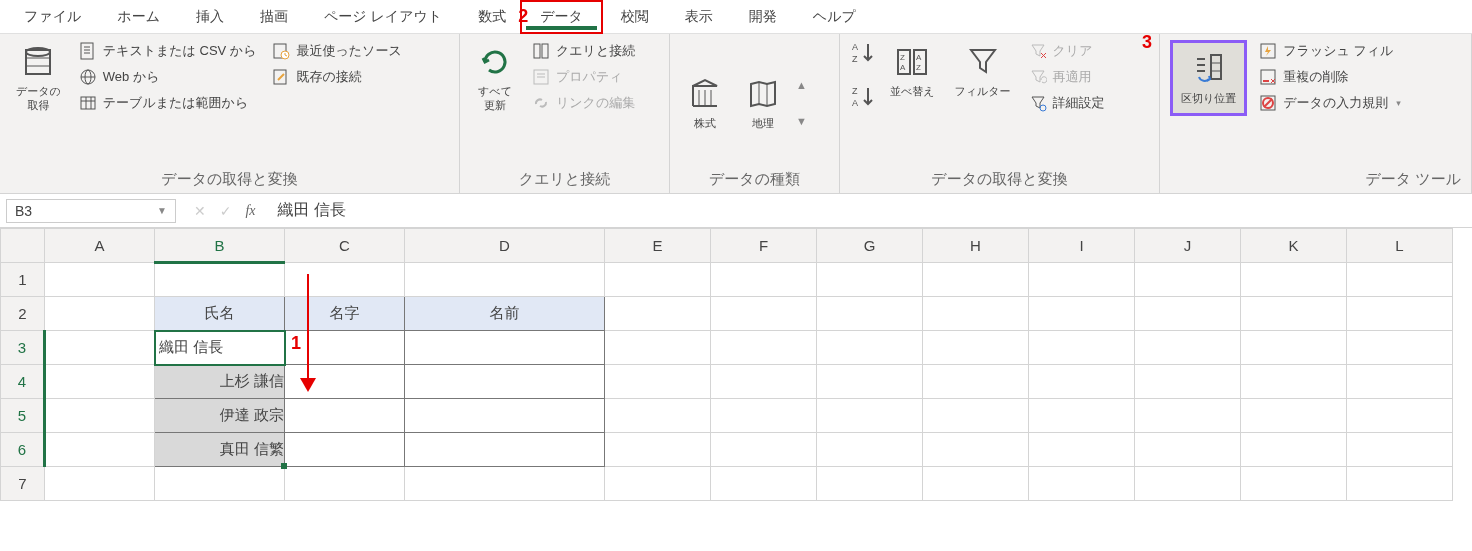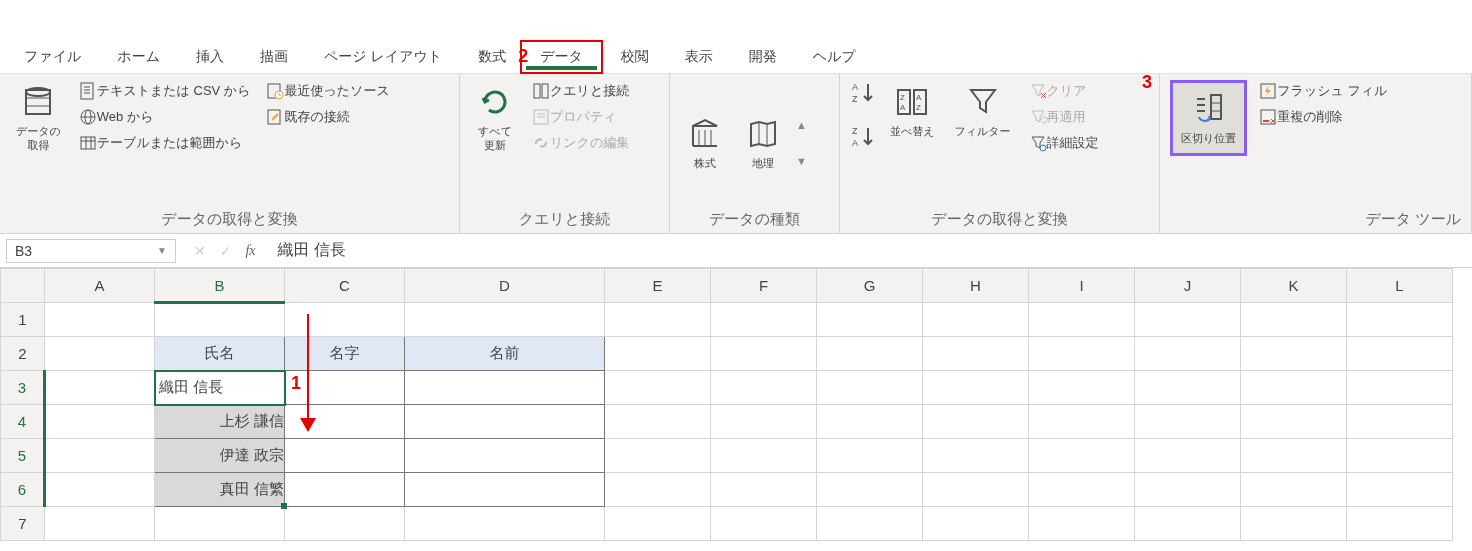--- a/index.html
+++ b/index.html
@@ -10,21 +10,21 @@
 .menubar .mitem.active::after { content: ""; position: absolute; left: 4px; right: 4px; bottom: 2px; height: 4px; background: #217346; }
 .anno { position: absolute; color: #e60000; font-weight: bold; font-size: 18px; z-index: 10; }
 .ribbon { display: flex; background: #f3f2f1; border-bottom: 1px solid #d4d4d4; height: 160px; position: relative; }
 .rgroup { border-right: 1px solid #d4d4d4; padding: 6px 10px 4px 10px; display: flex; flex-direction: column; }
 .rgroup-body { flex: 1; display: flex; align-items: flex-start; gap: 8px; }
 .rgroup-label { text-align: center; font-size: 15px; color: #666; padding-top: 4px; }
 .bigbtn { display: flex; flex-direction: column; align-items: center; justify-content: flex-end; padding: 4px 6px; cursor: pointer; min-width: 50px; }
 .bigbtn .ico { width: 36px; height: 36px; margin-bottom: 4px; }
 .bigbtn .lbl { font-size: 11px; text-align: center; line-height: 1.3; }
 .smallbtn-col { display: flex; flex-direction: column; gap: 4px; justify-content: center; }
-.smallbtn { display: flex; align-items: center; padding: 2px 4px; cursor: pointer; font-size: 13px; text-align: right; }
+.smallbtn { display: flex; align-items: center; gap: 6px; padding: 2px 4px; cursor: pointer; font-size: 13px; text-align: right; }
 .smallbtn .ico { width: 18px; height: 18px; flex-shrink: 0; }
 .smallbtn.disabled { color: #aaa; }
 .red-box { border: 3px solid #8b5cf6; }
 
 .fbar { display: flex; align-items: center; height: 34px; border-bottom: 1px solid #d4d4d4; background: #fff; }
 .namebox { width: 170px; border: 1px solid #ccc; margin: 3px 6px; padding: 3px 8px; display: flex; align-items: center; justify-content: space-between; }
 .namebox .dd { color: #888; font-size: 10px; }
 .fx-btns { display: flex; align-items: center; gap: 14px; padding: 0 12px; color: #aaa; }
 .fx-input { flex: 1; padding: 3px 10px; font-size: 16px; }
 
@@ -43,21 +43,21 @@
 
 .arrow1 { position: absolute; left: 298px; top: 46px; width: 20px; height: 120px; pointer-events: none; }
 .arrow1 .line { position: absolute; left: 9px; top: 0; width: 2px; height: 108px; background: #e60000; }
 .arrow1 .head { position: absolute; left: 2px; top: 104px; width: 0; height: 0; border-left: 8px solid transparent; border-right: 8px solid transparent; border-top: 14px solid #e60000; }
 
 svg { display: block; }
 </style>
 </head>
 <body>
 
-<div class="menubar" style="position:relative;margin-top:40px;">
+<div class="menubar" style="position:relative;">
   <div class="mitem">ファイル</div>
   <div class="mitem">ホーム</div>
   <div class="mitem">挿入</div>
   <div class="mitem">描画</div>
   <div class="mitem">ページ レイアウト</div>
   <div class="mitem">数式</div>
   <span class="anno" style="position:static;margin-left:-6px;margin-right:-8px;">2</span>
   <div class="mitem active">データ</div>
   <div class="mitem">校閲</div>
   <div class="mitem">表示</div>
@@ -320,20 +320,31 @@
         <div class="smallbtn">
           <span class="ico">
               <svg viewBox="0 0 18 18">
                 <rect x="2" y="2" width="14" height="14" fill="none" stroke="#555"></rect>
                 <line x1="4" y1="13" x2="10" y2="13" stroke="#d44" stroke-width="2"></line>
                 <line x1="12" y1="11" x2="16" y2="15" stroke="#d44"></line>
                 <line x1="16" y1="11" x2="12" y2="15" stroke="#d44"></line>
               </svg>
             </span>
           <span>重複の削除</span>
+        </div>
+        <div class="smallbtn">
+          <span class="ico">
+              <svg viewBox="0 0 18 18">
+                <rect x="2" y="2" width="14" height="14" fill="none" stroke="#555"></rect>
+                <circle cx="9" cy="9" r="5" fill="none" stroke="#d44" stroke-width="2"></circle>
+                <line x1="5" y1="13" x2="13" y2="5" stroke="#d44" stroke-width="2"></line>
+              </svg>
+            </span>
+          <span>データの入力規則</span>
+          <span style="font-size:9px;color:#888;margin-left:2px;">▾</span>
         </div>
       </div>
     </div>
     <div class="rgroup-label" style="text-align:right;">データ ツール</div>
   </div>
 
 </div>
 
 <div class="fbar">
   <div class="namebox">

